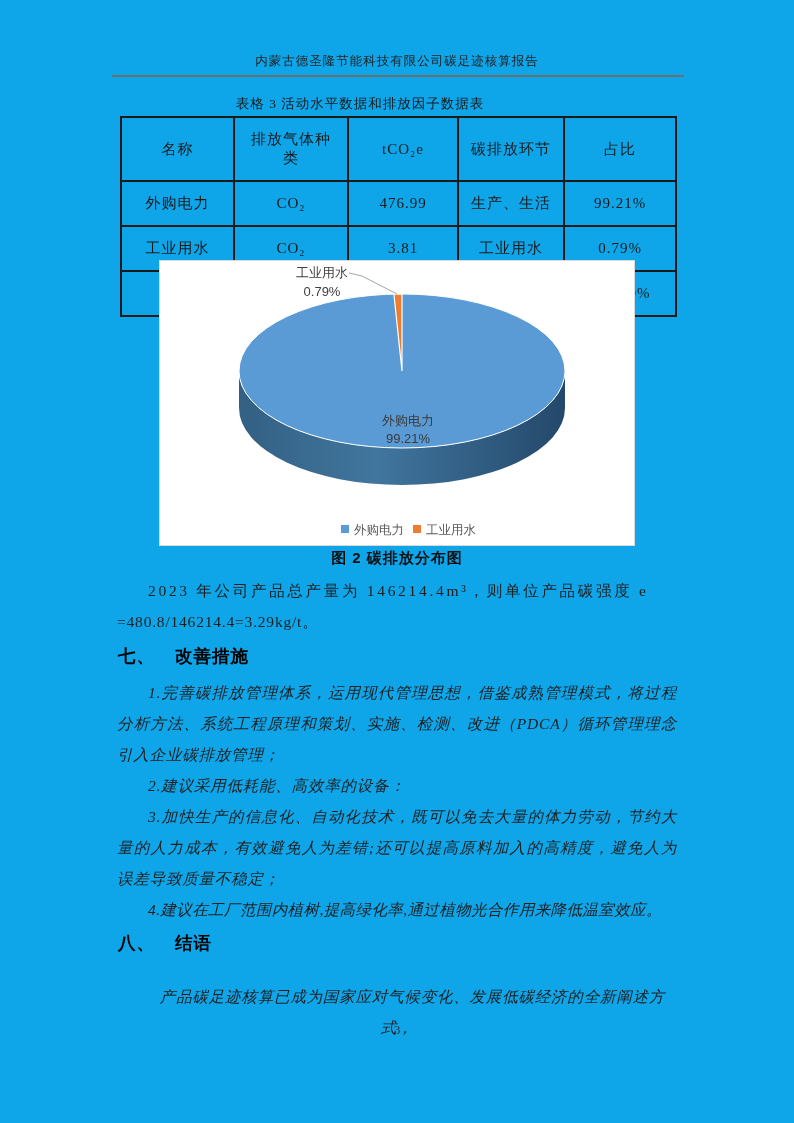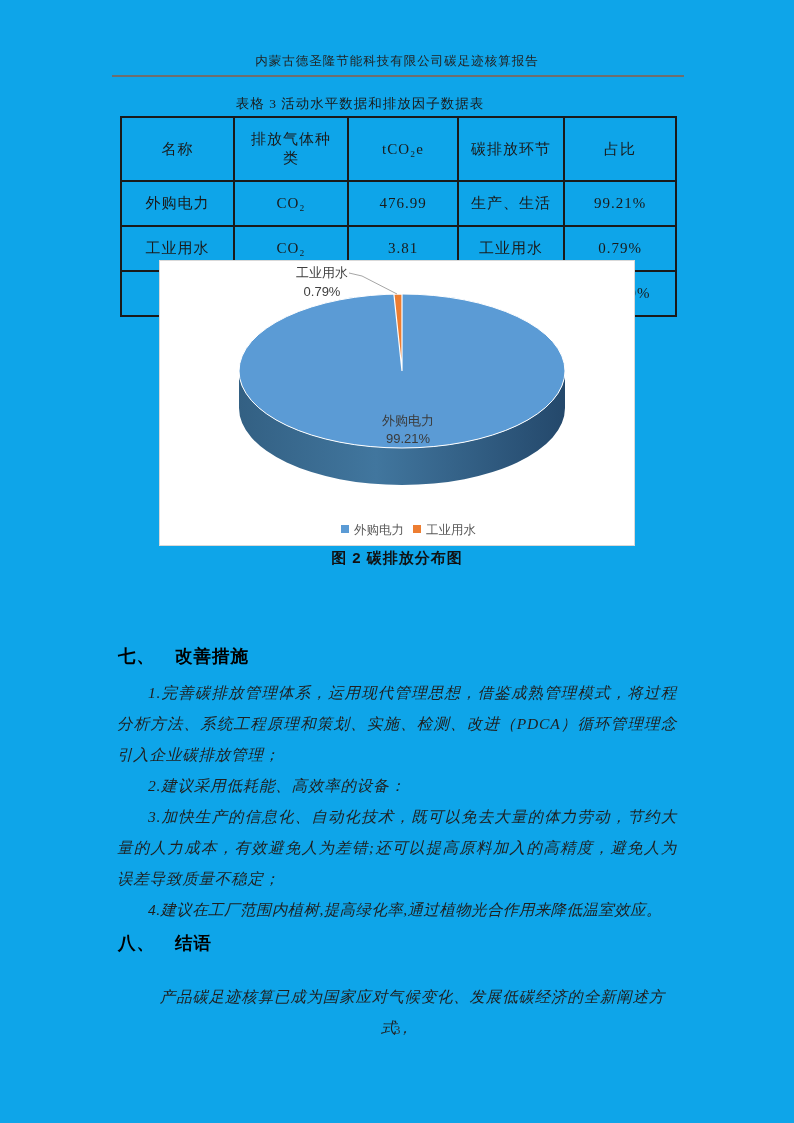--- a/index.html
+++ b/index.html
@@ -107,20 +107,22 @@
         <rect x="181" y="264" width="8" height="8" fill="#5B9BD5"></rect>
         <text x="194" y="273" font-size="12.5" fill="#595959">外购电力</text>
         <rect x="253" y="264" width="8" height="8" fill="#ED7D31"></rect>
         <text x="266" y="273" font-size="12.5" fill="#595959">工业用水</text>
       </g>
     </svg>
   </div>
 
   <div class="abs fig-caption">图 2 碳排放分布图</div>
 
+  <div class="abs para stretch" style="top:576px;">2023 年公司产品总产量为 146214.4m³，则单位产品碳强度 e</div>
+  <div class="abs para" style="top:607px;text-align:left;">=480.8/146214.4=3.29kg/t。</div>
 
   <div class="abs heading" style="top:644px;">
     <span>七、</span><span class="gap">改善措施</span>
   </div>
 
   <div class="abs para indent" style="top:678px;">1.完善碳排放管理体系，运用现代管理思想，借鉴成熟管理模式，将过程分析方法、系统工程原理和策划、实施、检测、改进（PDCA）循环管理理念引入企业碳排放管理；</div>
   <div class="abs para indent" style="top:771px;text-align:left;">2.建议采用低耗能、高效率的设备：</div>
   <div class="abs para indent" style="top:802px;">3.加快生产的信息化、自动化技术，既可以免去大量的体力劳动，节约大量的人力成本，有效避免人为差错;还可以提高原料加入的高精度，避免人为误差导致质量不稳定；</div>
   <div class="abs para indent" style="top:895px;text-align:left;letter-spacing:0.4px;">4.建议在工厂范围内植树,提高绿化率,通过植物光合作用来降低温室效应。</div>
 

